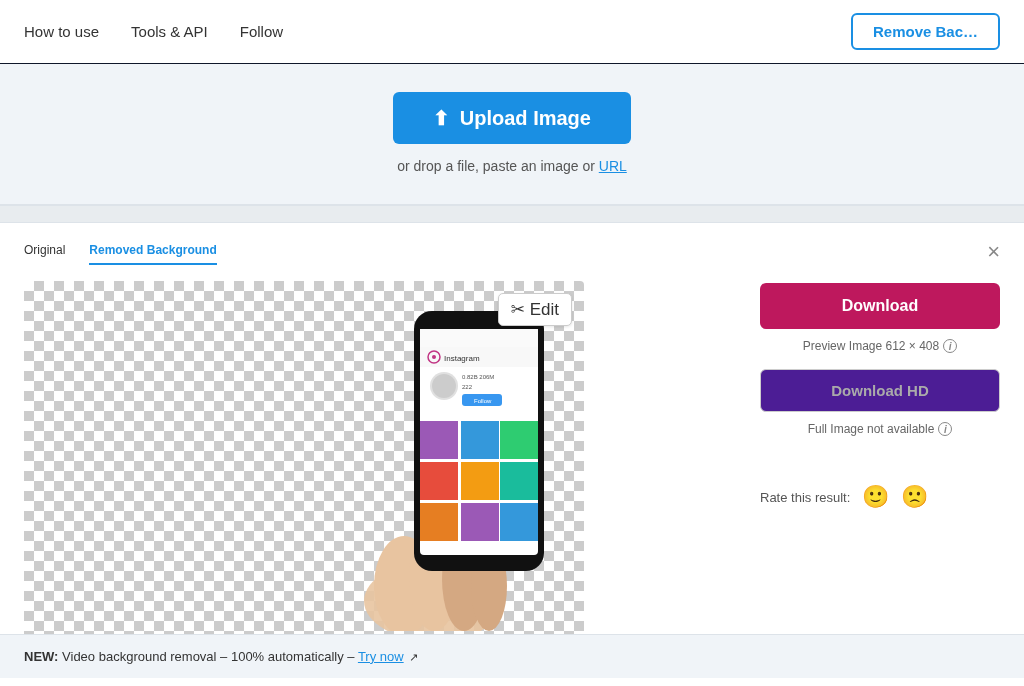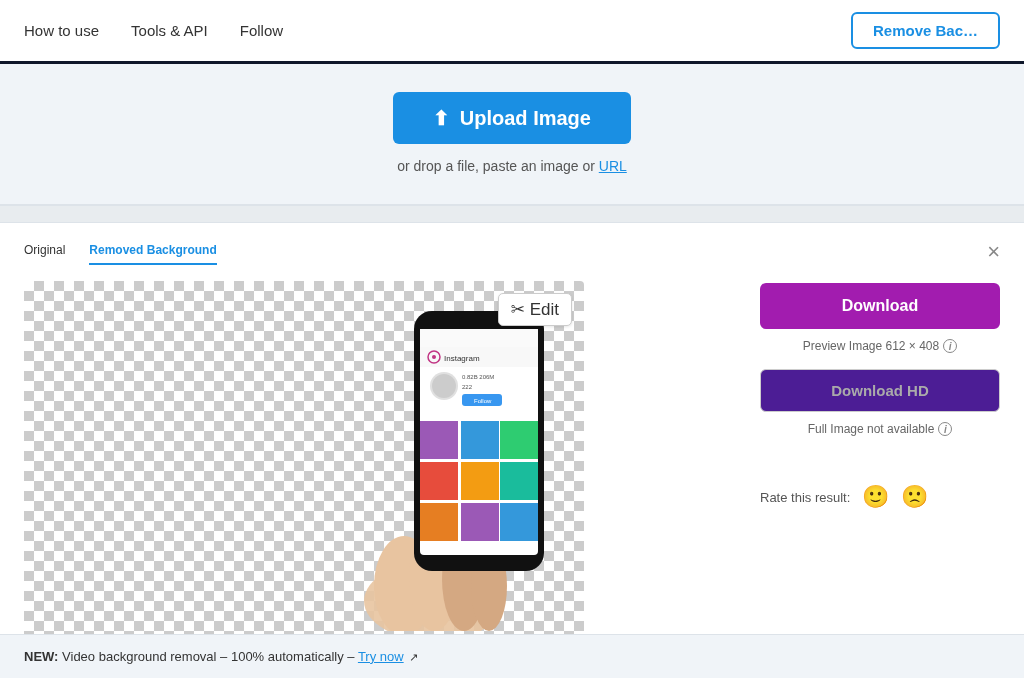--- a/index.html
+++ b/index.html
@@ -5,21 +5,21 @@
     * { margin: 0; padding: 0; box-sizing: border-box; }
     body { font-family: Arial, sans-serif; background: #fff; font-size: 14px; color: #333; overflow-x: hidden; }
 
     
     .navbar {
       display: flex;
       align-items: center;
       padding: 0 24px;
       height: 64px;
       background: #fff;
-      border-bottom: 3px solid #0f172a;
+      border-bottom: 1px solid #0f172a;
       position: relative;
     }
     .nav-links {
       display: flex;
       align-items: center;
       gap: 32px;
     }
     .nav-link {
       font-size: 15px;
       color: #333;
@@ -183,21 +183,21 @@
     .right-panel {
       width: 240px;
       flex-shrink: 0;
       display: flex;
       flex-direction: column;
       gap: 8px;
       padding-top: 40px;
     }
 
     .download-btn {
-      background: #a21caf;
+      background: #be185d;
       color: #fff;
       border: none;
       border-radius: 6px;
       padding: 14px;
       font-size: 16px;
       font-weight: 700;
       cursor: pointer;
       width: 100%;
       text-align: center;
     }

